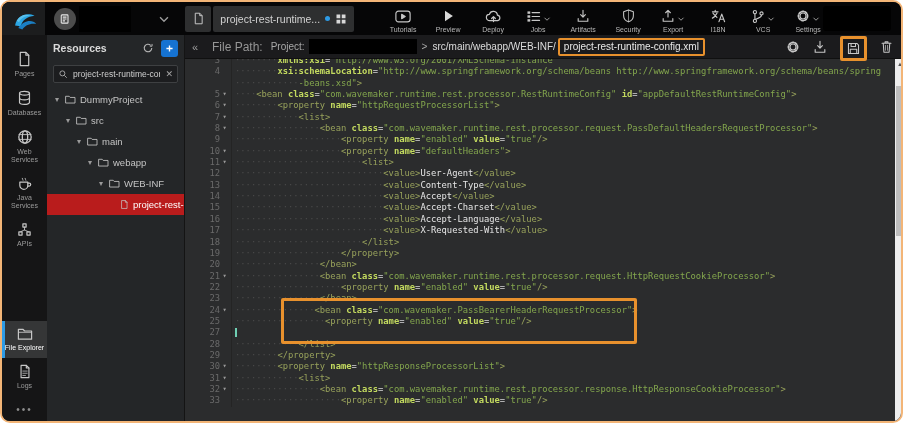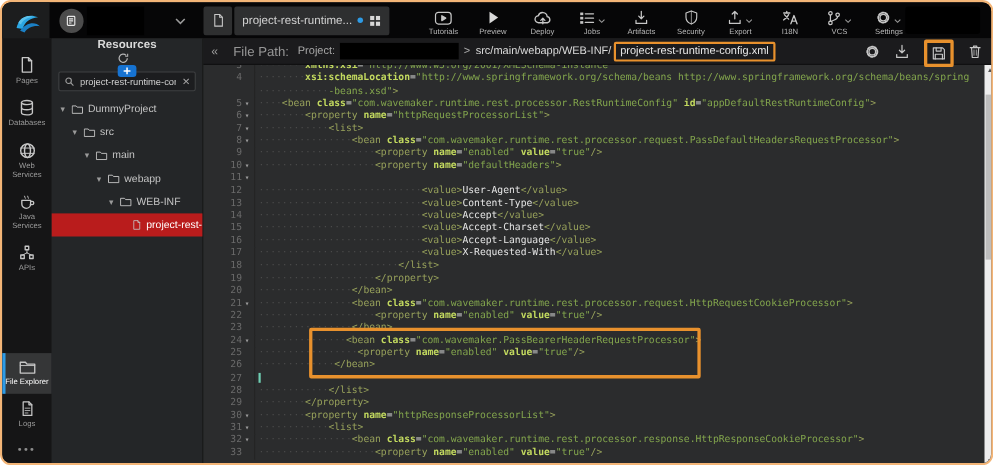--- a/index.html
+++ b/index.html
@@ -56,21 +56,21 @@
     color:#9b9b9b;cursor:pointer;position:relative;}
   .rail-item .rlabel{font-size:7px;line-height:1.15;text-align:center;}
   .rail-item.active{background:#353637;color:#ffffff;}
   .rail-item.active::before{content:"";position:absolute;left:0;top:0;bottom:0;width:3px;background:#2e9be5;}
   .rail-spacer{flex:1 1 auto;}
   .rail-dots{color:#8d8d8d;text-align:center;font-size:10px;letter-spacing:2px;padding:8px 0 10px;}
 
   
   .resources{position:absolute;left:45px;top:33px;width:138px;height:390px;background:#242628;
     border-right:1px solid #141414;}
-  .res-head{display:flex;align-items:center;height:26px;padding:0 6px;flex-direction:column;}
+  .res-head{display:flex;align-items:center;height:26px;padding:0 6px;}
   .res-title{color:#dadada;font-size:10.5px;font-weight:bold;flex:1 1 auto;}
   .res-refresh{color:#b5b5b5;cursor:pointer;margin-right:7px;}
   .res-add{width:17px;height:17px;background:#1673d2;border-radius:3px;color:#fff;
     display:flex;align-items:center;justify-content:center;cursor:pointer;}
   .searchbox{margin:4px 6px 6px;height:18px;background:#1c1d1f;border:1px solid #3e4042;
     border-radius:2px;display:flex;align-items:center;padding:0 4px;gap:3px;}
   .searchbox input{flex:1 1 auto;min-width:0;background:transparent;border:none;outline:none;
     color:#cfcfcf;font-size:8.5px;font-family:"Liberation Sans",sans-serif;}
   .sb-x{color:#a5a5a5;font-size:9px;cursor:pointer;}
   .tree{margin-top:2px;}
@@ -557,20 +557,21 @@
               <span class="gnum">10</span>
               <span class="gfold">▾</span>
             </div>
             <div class="cl"><span class="ws">····················</span><span class="tk-t">&lt;property </span><span class="tk-a">name</span><span class="tk-e">=</span><span class="tk-s">"defaultHeaders"</span><span class="tk-t">&gt;</span></div>
           </div>
           <div class="crow">
             <div class="gut">
               <span class="gnum">11</span>
               <span class="gfold">▾</span>
             </div>
+            <div class="cl"><span class="ws">························</span><span class="tk-t">&lt;list&gt;</span></div>
           </div>
           <div class="crow">
             <div class="gut">
               <span class="gnum">12</span>
               <span class="gfold"></span>
             </div>
             <div class="cl"><span class="ws">····························</span><span class="tk-t">&lt;value&gt;</span><span class="tk-x">User-Agent</span><span class="tk-t">&lt;/value&gt;</span></div>
           </div>
           <div class="crow">
             <div class="gut">
@@ -655,27 +656,20 @@
               <span class="gfold">▾</span>
             </div>
             <div class="cl"><span class="ws">···············</span><span class="tk-t">&lt;bean </span><span class="tk-a">class</span><span class="tk-e">=</span><span class="tk-s">"com.wavemaker.PassBearerHeaderRequestProcessor"</span><span class="tk-t">&gt;</span></div>
           </div>
           <div class="crow">
             <div class="gut">
               <span class="gnum">25</span>
               <span class="gfold"></span>
             </div>
             <div class="cl"><span class="ws">·················</span><span class="tk-t">&lt;property </span><span class="tk-a">name</span><span class="tk-e">=</span><span class="tk-s">"enabled"</span><span class="tk-t"> </span><span class="tk-a">value</span><span class="tk-e">=</span><span class="tk-s">"true"</span><span class="tk-t">/&gt;</span></div>
-          </div>
-          <div class="crow">
-            <div class="gut">
-              <span class="gnum">26</span>
-              <span class="gfold"></span>
-            </div>
-            <div class="cl"><span class="ws">·············</span><span class="tk-t">&lt;/bean&gt;</span></div>
           </div>
           <div class="crow">
             <div class="gut">
               <span class="gnum">27</span>
               <span class="gfold"></span>
             </div>
             <div class="cl"><span class="cursor"></span></div>
           </div>
           <div class="crow">
             <div class="gut">

